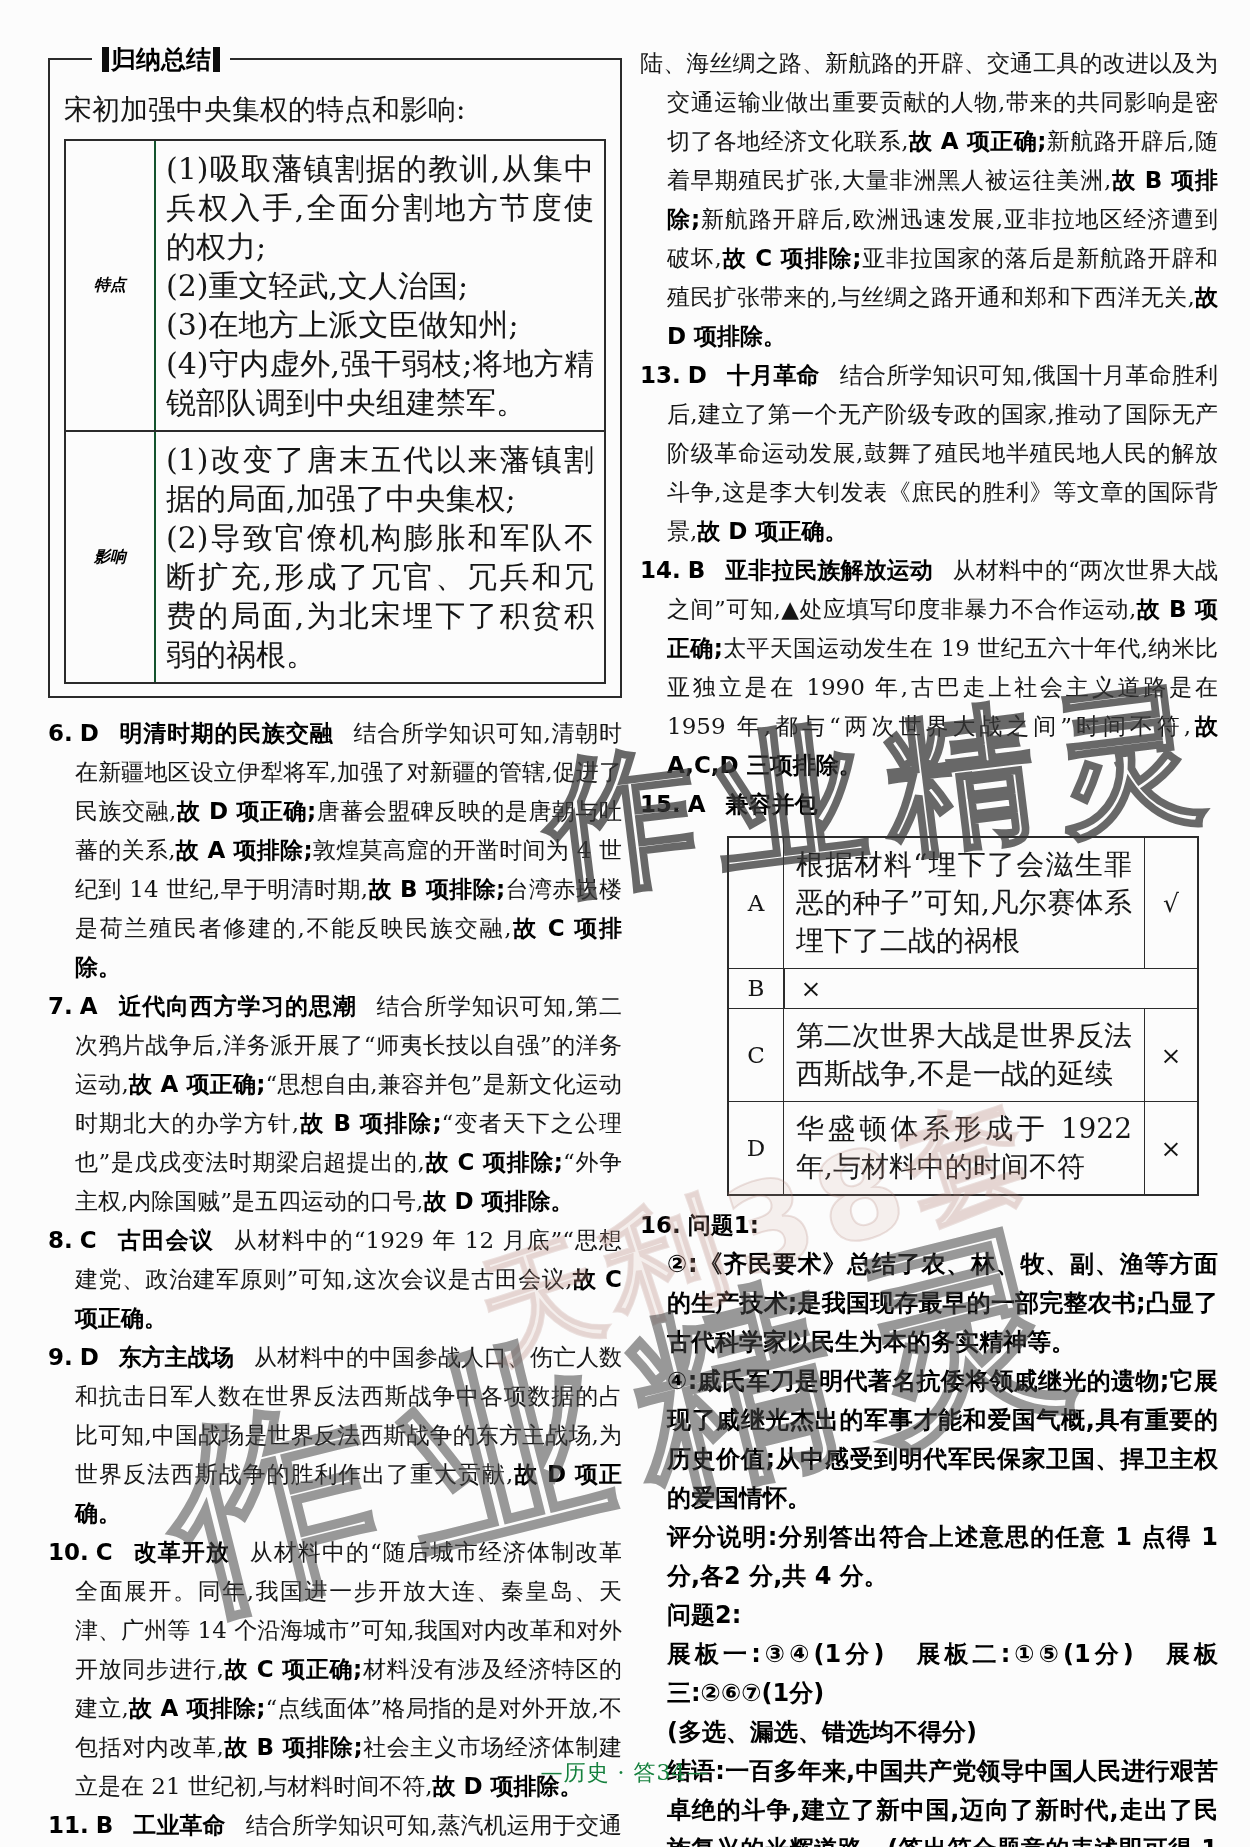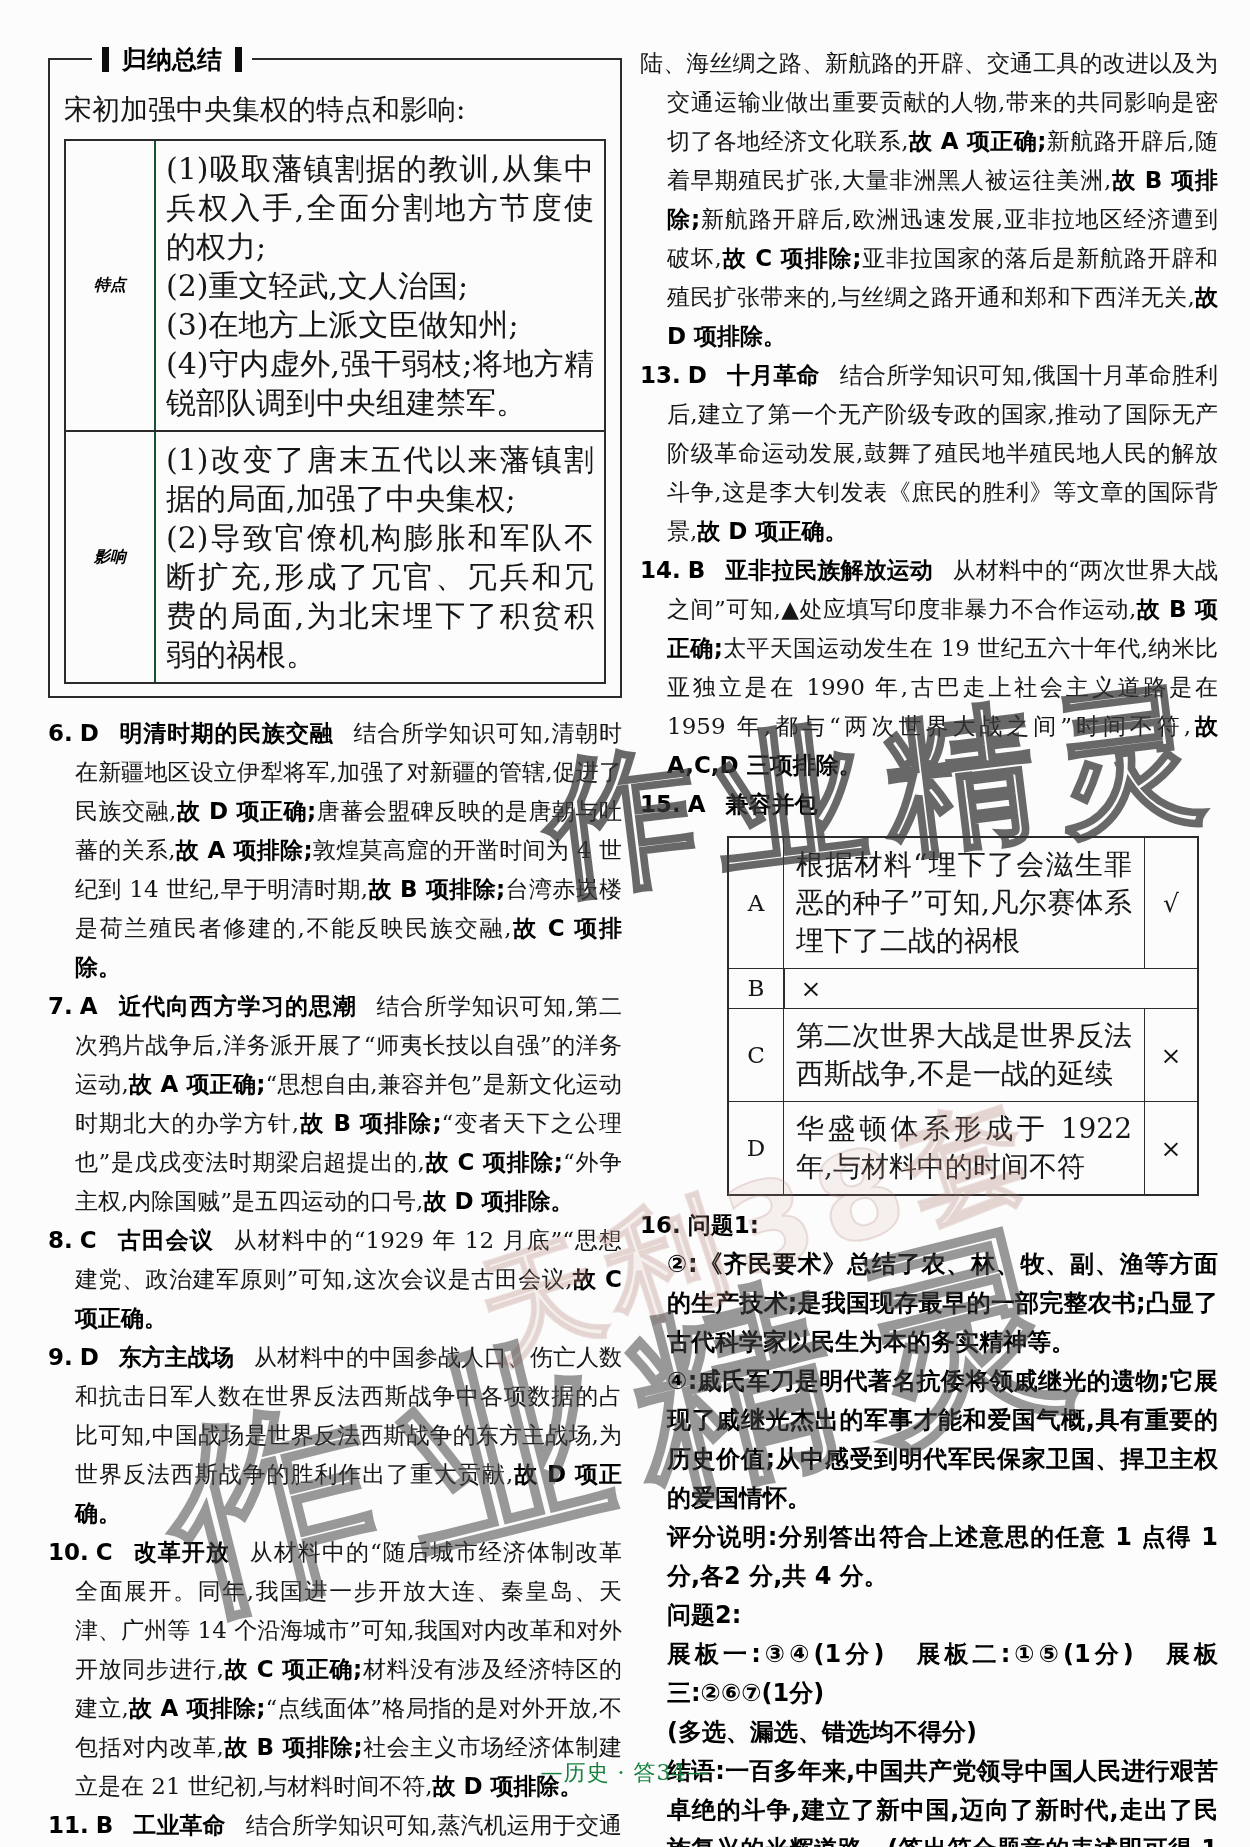--- a/index.html
+++ b/index.html
@@ -7,21 +7,21 @@
         font-family:"DejaVu Serif","Liberation Serif",serif;color:#161616;}
   .col{position:absolute;}
   .col-left{left:48px;top:44px;width:574px;}
   .col-right{left:640px;top:44px;width:578px;}
 
   .hei{font-family:"DejaVu Sans","Liberation Sans",sans-serif;font-weight:700;color:#000;}
 
   
   .sum-box{position:relative;border:2px solid #2b2b2b;margin:14px 0 16px 0;padding:30px 14px 12px 14px;}
   .box-title{position:absolute;top:-17px;left:42px;background:#fcfcfc;padding:0 10px;
-             display:flex;align-items:center;gap:13px;font-size:25px;}
+             display:flex;align-items:center;gap:2px;font-size:25px;}
   .box-title .bar{display:inline-block;width:7px;height:25px;background:#0d0d0d;}
   .sum-intro{font-size:28px;line-height:39px;}
   .sum-table{border:2px solid #2b2b2b;margin-top:10px;}
   .sum-row{display:flex;}
   .sum-row + .sum-row{border-top:2px solid #2b2b2b;}
   .sum-head{width:88px;flex:0 0 88px;display:flex;align-items:center;justify-content:center;
             border-right:2px solid #14532d;font-size:16px;font-style:italic;}
   .sum-cell{flex:1;padding:8px 10px;font-size:30px;line-height:39px;text-align:justify;}
 
   

